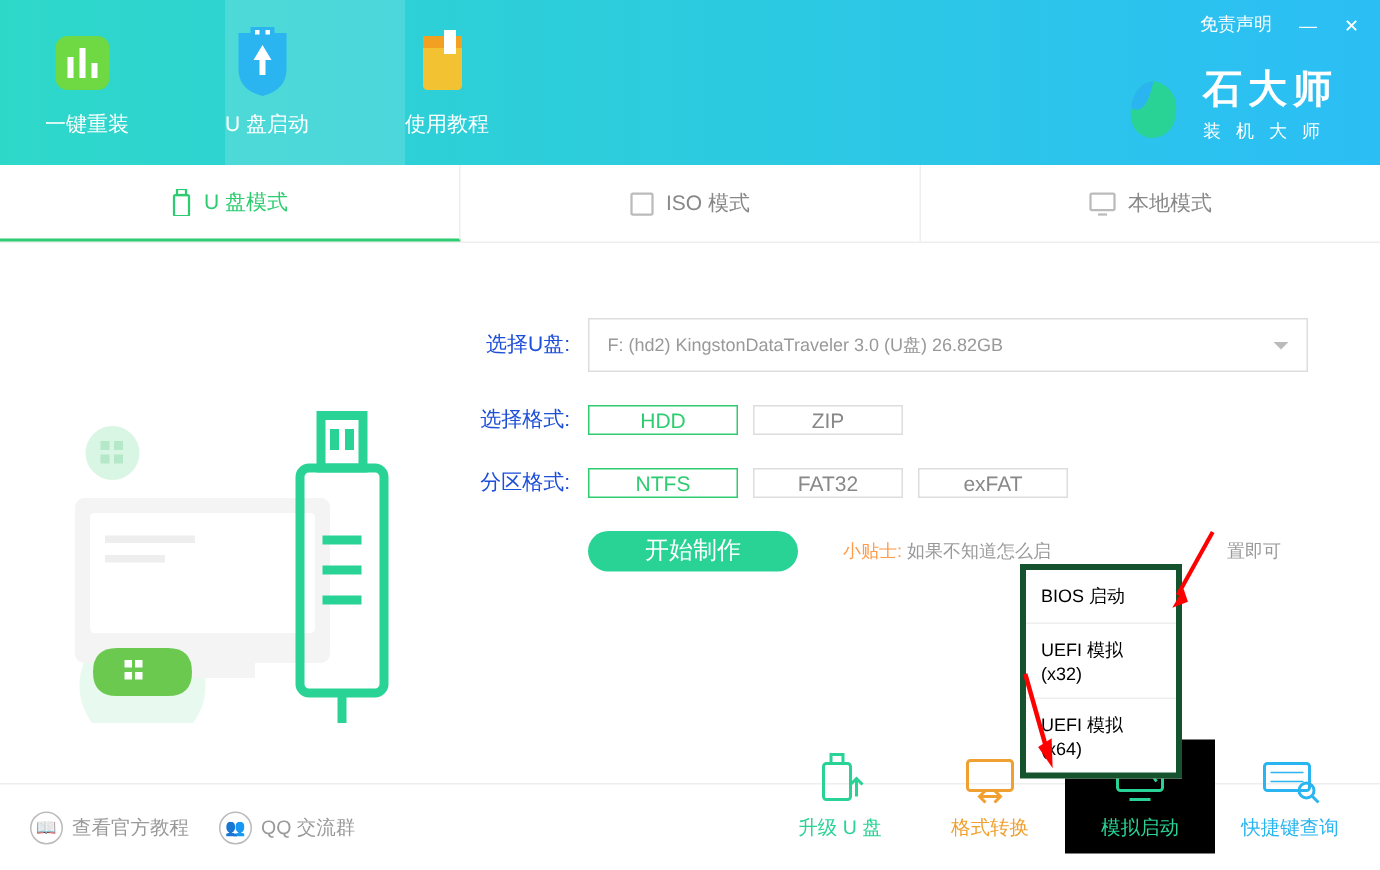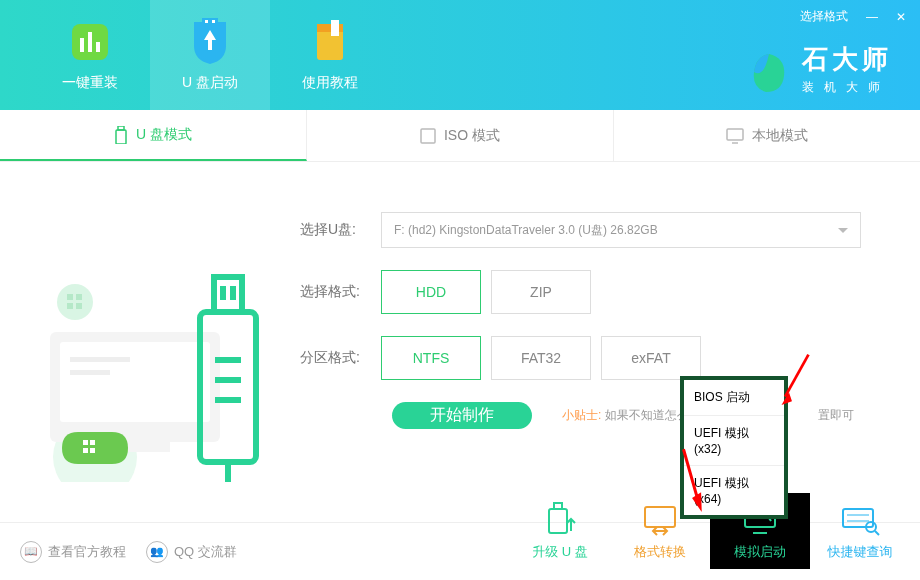--- a/index.html
+++ b/index.html
@@ -1,39 +1,39 @@
 <!DOCTYPE html>
 <html><head>
 <meta charset="utf-8">
 <style>
 *{margin:0;padding:0;box-sizing:border-box;font-family:"Microsoft YaHei",sans-serif}
 body{width:920px;height:580px;overflow:hidden;background:#fff}
 .topbar{height:110px;background:linear-gradient(90deg,#2ed8c9 0%,#2bbef5 100%);display:flex;align-items:center;position:relative}
 .nav-tabs{display:flex;height:110px;padding-left:30px}
-.nav-tab{width:120px;height:110px;display:flex;flex-direction:column;align-items:center;justify-content:center;cursor:pointer;color:#fff;font-size:14px}
+.nav-tab{width:120px;height:110px;display:flex;flex-direction:column;align-items:flex-start;justify-content:center;cursor:pointer;color:#fff;font-size:14px}
 .nav-tab.active{background:rgba(255,255,255,0.15)}
 .nav-icon{width:50px;height:48px;margin-bottom:8px;display:flex;align-items:center;justify-content:center}
 .top-right{position:absolute;right:14px;top:8px;display:flex;align-items:center;gap:18px;color:#fff;font-size:12px}
 .top-right span{cursor:pointer}
 .logo-area{position:absolute;right:28px;top:42px;display:flex;align-items:flex-end;gap:10px}
 .logo-text{color:#fff}
 .logo-title{font-size:26px;font-weight:bold;letter-spacing:4px}
 .logo-sub{font-size:12px;letter-spacing:10px;margin-top:2px}
 .mode-tabs{height:52px;display:flex;border-bottom:1px solid #eee}
 .mode-tab{flex:1;display:flex;align-items:center;justify-content:center;gap:8px;font-size:14px;cursor:pointer;border-right:1px solid #eee;color:#888}
 .mode-tab:last-child{border-right:none}
 .mode-tab.active{color:#2ecc71;border-bottom:2px solid #2ecc71}
 .body-area{height:360px;position:relative;display:flex}
 .illustration{width:300px;position:relative}
 .form-area{flex:1;padding:50px 40px 0 0}
 .form-row{display:flex;align-items:center;margin-bottom:22px}
-.form-label{width:80px;color:#737373;font-size:14px;margin-right:1px}
+.form-label{width:80px;text-align:right;color:#1d4ed8;font-size:14px;margin-right:12px}
 .select-box{flex:1;height:36px;border:1px solid #ddd;display:flex;align-items:center;padding:0 12px;color:#999;font-size:12px;cursor:pointer;position:relative;max-width:480px}
 .select-box::after{content:"";position:absolute;right:12px;top:15px;border:5px solid transparent;border-top-color:#bbb}
-.opt-btn{width:100px;height:44px;border:1px solid #ddd;display:flex;align-items:center;justify-content:center;margin-right:10px;cursor:pointer;font-size:14px;color:#888}
+.opt-btn{width:100px;height:20px;border:1px solid #ddd;display:flex;align-items:center;justify-content:center;margin-right:10px;cursor:pointer;font-size:14px;color:#888}
 .opt-btn.selected{border-color:#2ecc71;color:#2ecc71}
 .start-btn{width:140px;height:27px;background:#29d396;color:#fff;border-radius:21px;display:flex;align-items:center;justify-content:center;font-size:16px;cursor:pointer;margin-left:92px}
 .tip{display:inline;color:#999;font-size:12px;margin-left:30px}
 .tip-label{color:#ff9b4a}
 .popup{position:absolute;left:680px;top:376px;width:108px;background:#fff;border:4px solid #14532d;font-size:12px;z-index:10}
 .popup-item{padding:9px 10px;border-bottom:1px solid #eee;cursor:pointer}
 .popup-item:last-child{border-bottom:none}
 .arrow{position:absolute;z-index:11}
 .arrow1{left:768px;top:358px;width:55px;height:40px;transform:rotate(-30deg)}
 .arrow2{left:660px;top:455px;width:65px;height:50px;transform:rotate(35deg)}
@@ -85,21 +85,21 @@
             <rect x="6" y="4" width="26" height="36" rx="3" fill="#f2c232"></rect>
             <rect x="6" y="4" width="26" height="8" fill="#f2a022"></rect>
             <rect x="20" y="0" width="8" height="16" fill="#fff"></rect>
             <path d="M20 16 L24 12 L28 16" fill="#fff"></path>
           </svg>
       </div>
       <span>使用教程</span>
     </div>
   </div>
   <div class="top-right">
-    <span>选择格式</span>
+    <span>免责声明</span>
     <span>—</span>
     <span>✕</span>
   </div>
   <div class="logo-area">
     <svg width="46" height="46">
         <path d="M23 4 Q40 8 38 26 Q36 42 20 42 Q6 38 8 22 Q10 6 23 4" fill="#29d396"></path>
         <path d="M23 4 Q10 6 8 22 Q18 28 23 4" fill="#2bb5f0"></path>
       </svg>
     <div class="logo-text">
       <div class="logo-title">石大师</div>

